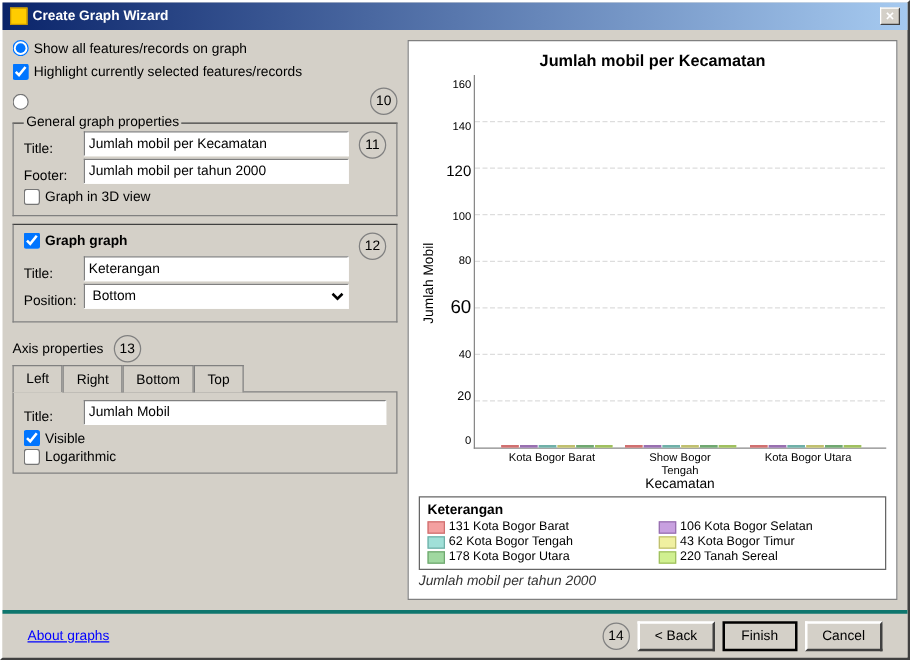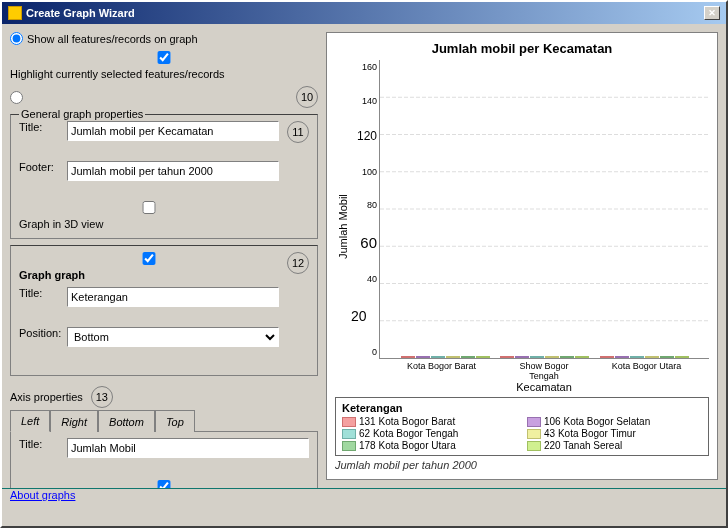--- a/index.html
+++ b/index.html
@@ -75,21 +75,21 @@
     }
 
     .radio-option {
       display: flex;
       align-items: center;
       gap: 4px;
       font-size: 11px;
     }
 
     .radio-option input[type="radio"] { margin: 0; }
-    .checkbox-option { display: flex; gap: 4px; font-size: 11px; flex-direction: column; }
+    .checkbox-option { display: flex; align-items: center; gap: 4px; font-size: 11px; }
     .checkbox-option input[type="checkbox"] { margin: 0; }
 
     .group-box {
       border: 1px solid #808080;
       border-top: 1px solid #404040;
       padding: 6px 8px 8px 8px;
       position: relative;
       background: #d4d0c8;
     }
 
@@ -97,23 +97,23 @@
       position: absolute;
       top: -7px;
       left: 8px;
       background: #d4d0c8;
       padding: 0 2px;
       font-size: 11px;
     }
 
     .form-row {
       display: flex;
-      align-items: flex-start;
+      align-items: flex-end;
       gap: 6px;
-      margin-bottom: 20px;
+      margin-bottom: 2px;
     }
 
     .form-label {
       width: 42px;
       font-size: 11px;
       flex-shrink: 0;
     }
 
     .text-input {
       flex: 1;
@@ -134,21 +134,20 @@
       border-color: #808080 #ffffff #ffffff #808080;
       padding: 1px 2px;
       font-size: 11px;
       font-family: inherit;
     }
 
     .axis-tabs {
       display: flex;
       gap: 0;
       margin-bottom: 0;
-      font-style: italic;
     }
 
     .axis-tab {
       padding: 2px 10px;
       background: #d4d0c8;
       border: 1px solid #808080;
       border-bottom: none;
       cursor: pointer;
       font-size: 11px;
       height: 22px;
@@ -258,25 +257,25 @@
       font-size: 11px;
       font-style: italic;
       margin-top: 3px;
       color: #333;
     }
 
     
     .bottom-bar {
       height: 38px;
       background: #d4d0c8;
-      border-top: 1px solid #0f766e;
-      display: flex;
-      align-items: flex-start;
+      border-top: 3px solid #0f766e;
+      display: flex;
+      align-items: center;
       justify-content: space-between;
-      padding: 0 8px;
+      padding: 0 20px;
       flex-shrink: 0;
     }
 
     .about-link {
       color: blue;
       text-decoration: underline;
       cursor: pointer;
       font-size: 11px;
     }
 
@@ -448,21 +447,21 @@
       <div class="chart-area">
         <div class="chart-with-axis" style="flex:1; min-height:0;">
           <div class="y-axis-label">Jumlah Mobil</div>
 
           <div style="flex:1; display:flex; flex-direction:column; position:relative;">
 
             <div style="flex:1; position:relative; margin-left:28px;">
 
               <div style="position:absolute; left:-28px; top:0; bottom:0; width:26px; display:flex; flex-direction:column-reverse; justify-content:space-between; padding:2px 0;">
                 <span style="font-size:9px; text-align:right;">0</span>
-                <span style="font-size:14px; text-align:left;">20</span>
+                <span style="font-size:10px; text-align:right;">20</span>
                 <span style="font-size:9px; text-align:right;">40</span>
                 <span style="font-size:15px; text-align:right;">60</span>
                 <span style="font-size:9px; text-align:right;">80</span>
                 <span style="font-size:9px; text-align:right;">100</span>
                 <span style="font-size:12px; text-align:right;">120</span>
                 <span style="font-size:9px; text-align:right;">140</span>
                 <span style="font-size:9px; text-align:right;">160</span>
               </div>
 
               <div style="position:absolute; left:0; top:0; right:0; bottom:0; border-left:1px solid #888; border-bottom:1px solid #888;">
@@ -551,14 +550,20 @@
 
         <div class="footer-text">Jumlah mobil per tahun 2000</div>
       </div>
     </div>
   </div>
 
   <div class="bottom-bar">
     <div style="display:flex; align-items:center; gap:8px;">
       <a class="about-link">About graphs</a>
     </div>
+    <div class="btn-group">
+      <span class="inline-badge">14</span>
+      <button class="btn">&lt; Back</button>
+      <button class="btn btn-default">Finish</button>
+      <button class="btn">Cancel</button>
+    </div>
   </div>
 </div>
 
 </body></html>

